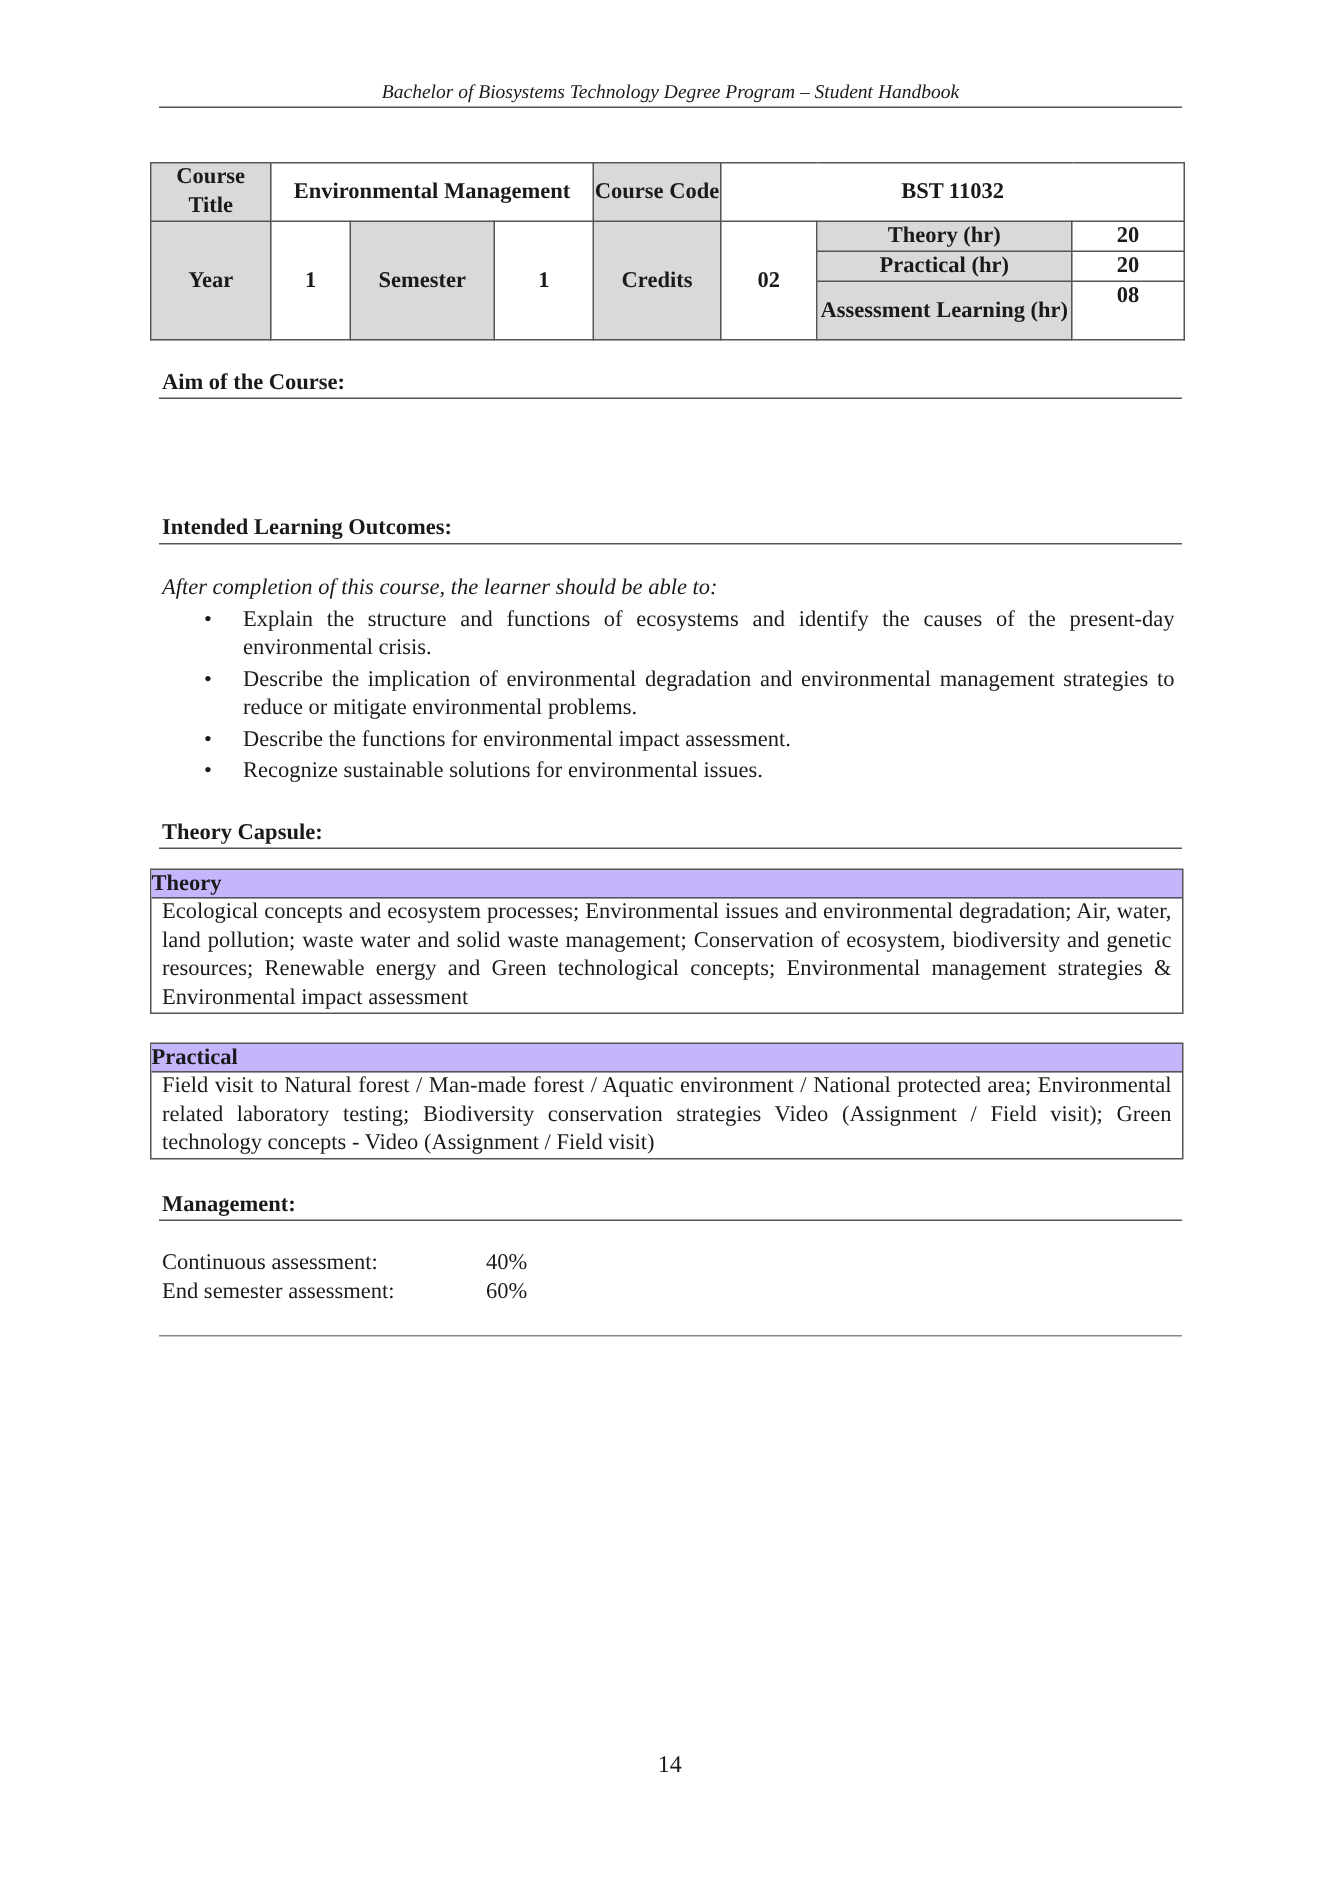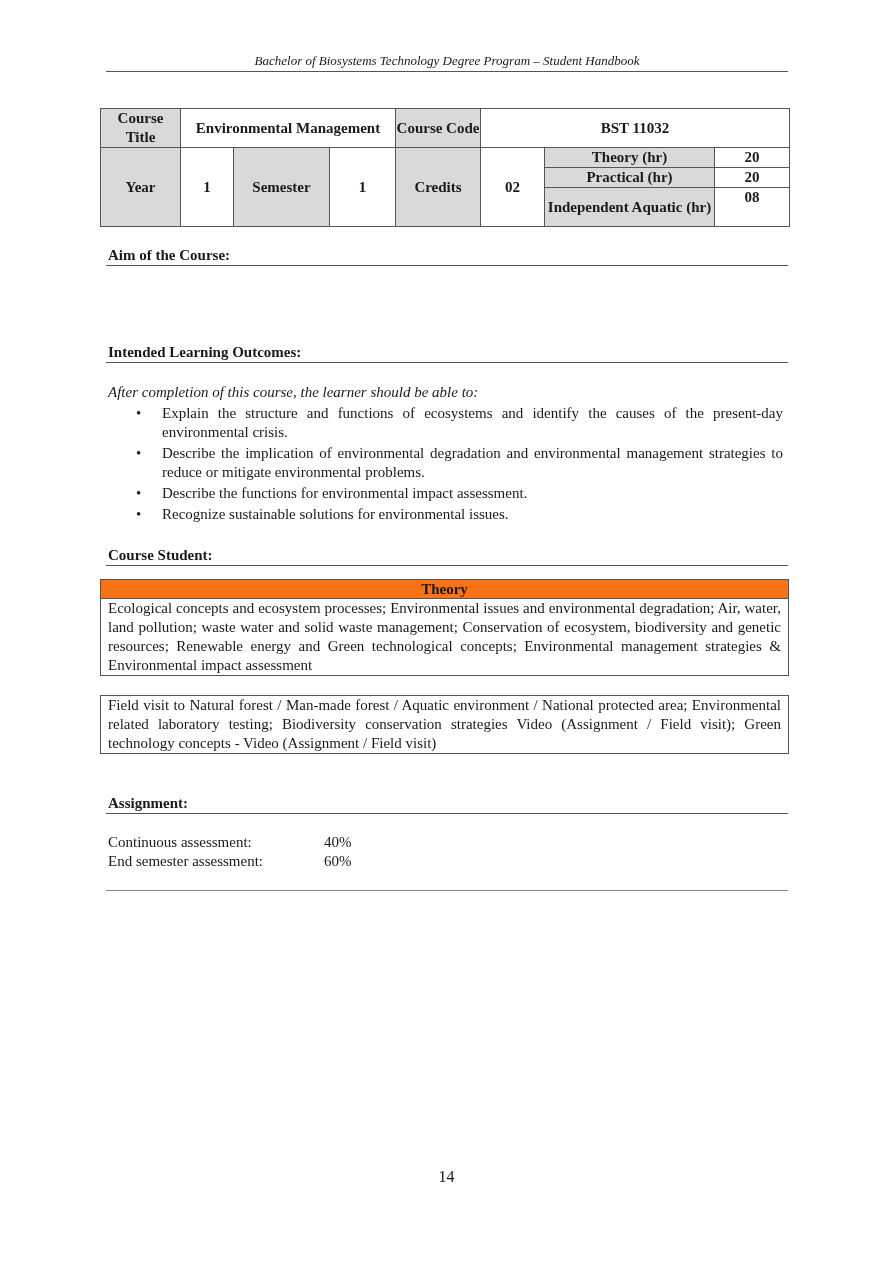--- a/index.html
+++ b/index.html
@@ -18,21 +18,21 @@
   .section-rule { position: absolute; left: 106px; width: 682px; height: 0; border-top: 1px solid #555; }
 
   .para { position: absolute; left: 108px; width: 675px; font-size: 15px; line-height: 19px; text-align: justify; }
   .intro { position: absolute; left: 108px; font-size: 15px; font-style: italic; line-height: 19px; }
 
   ul.outcomes { position: absolute; left: 108px; top: 404px; width: 675px; margin: 0; padding: 0; list-style: none; font-size: 15px; line-height: 19px; }
   ul.outcomes li { position: relative; padding-left: 54px; text-align: justify; margin-bottom: 2px; }
   ul.outcomes li .bullet { position: absolute; left: 28px; top: 0; }
 
   .capsule { position: absolute; left: 100px; width: 687px; border: 1px solid #555; font-size: 15px; }
-  .capsule .cap-head { background: #f97316; text-align: center; font-weight: bold; line-height: 18px; border-bottom: 1px solid #555; }
+  .capsule .cap-head { background: #c4b5fd; text-align: left; font-weight: bold; line-height: 18px; border-bottom: 1px solid #555; }
   .capsule .cap-body { padding: 0 7px 0 7px; line-height: 19px; text-align: justify; }
 
   .assess-row { position: absolute; left: 108px; font-size: 15px; line-height: 19px; }
   .assess-row .lbl { display: inline-block; width: 216px; }
 
   .page-number { position: absolute; left: 0; width: 893px; top: 1168px; text-align: center; font-size: 16px; }
 </style>
 </head>
 <body>
 
@@ -67,52 +67,53 @@
       <td rowspan="3" class="shade">Credits</td>
       <td rowspan="3">02</td>
       <td class="shade">Theory (hr)</td>
       <td>20</td>
     </tr>
     <tr style="height:19px">
       <td class="shade">Practical (hr)</td>
       <td>20</td>
     </tr>
     <tr style="height:39px">
-      <td class="shade">Independent Aquatic (hr)</td>
+      <td class="shade">Assessment Learning (hr)</td>
       <td class="top">08</td>
     </tr>
   </tbody>
     </table>
 
   <div class="section-head" style="top:246px">Aim of the Course:</div>
   <div class="section-rule" style="top:265px"></div>
 
   <div class="section-head" style="top:343px">Intended Learning Outcomes:</div>
   <div class="section-rule" style="top:362px"></div>
   <div class="intro" style="top:383px">After completion of this course, the learner should be able to:</div>
   <ul class="outcomes">
     <li><span class="bullet">•</span><span>Explain the structure and functions of ecosystems and identify the causes of the present-day environmental crisis.</span></li>
     <li><span class="bullet">•</span><span>Describe the implication of environmental degradation and environmental management strategies to reduce or mitigate environmental problems.</span></li>
     <li><span class="bullet">•</span><span>Describe the functions for environmental impact assessment.</span></li>
     <li><span class="bullet">•</span><span>Recognize sustainable solutions for environmental issues.</span></li>
   </ul>
 
-  <div class="section-head" style="top:546px">Course Student:</div>
+  <div class="section-head" style="top:546px">Theory Capsule:</div>
   <div class="section-rule" style="top:565px"></div>
 
   <div class="capsule" style="top:579px">
     <div class="cap-head">Theory</div>
     <div class="cap-body">Ecological concepts and ecosystem processes; Environmental issues and environmental degradation; Air, water, land pollution; waste water and solid waste management; Conservation of ecosystem, biodiversity and genetic resources; Renewable energy and Green technological concepts; Environmental management strategies &amp; Environmental impact assessment</div>
   </div>
 
   <div class="capsule" style="top:695px">
+    <div class="cap-head">Practical</div>
     <div class="cap-body">Field visit to Natural forest / Man-made forest / Aquatic environment / National protected area; Environmental related laboratory testing; Biodiversity conservation strategies Video (Assignment / Field visit); Green technology concepts - Video (Assignment / Field visit)</div>
   </div>
 
-  <div class="section-head" style="top:794px">Assignment:</div>
+  <div class="section-head" style="top:794px">Management:</div>
   <div class="section-rule" style="top:813px"></div>
   <div class="assess-row" style="top:833px">
     <span class="lbl">Continuous assessment:</span><span>40%</span>
   </div>
   <div class="assess-row" style="top:852px">
     <span class="lbl">End semester assessment:</span><span>60%</span>
   </div>
   <div class="section-rule" style="top:890px; border-top-color:#888;"></div>
 
   <div class="page-number">14</div>

